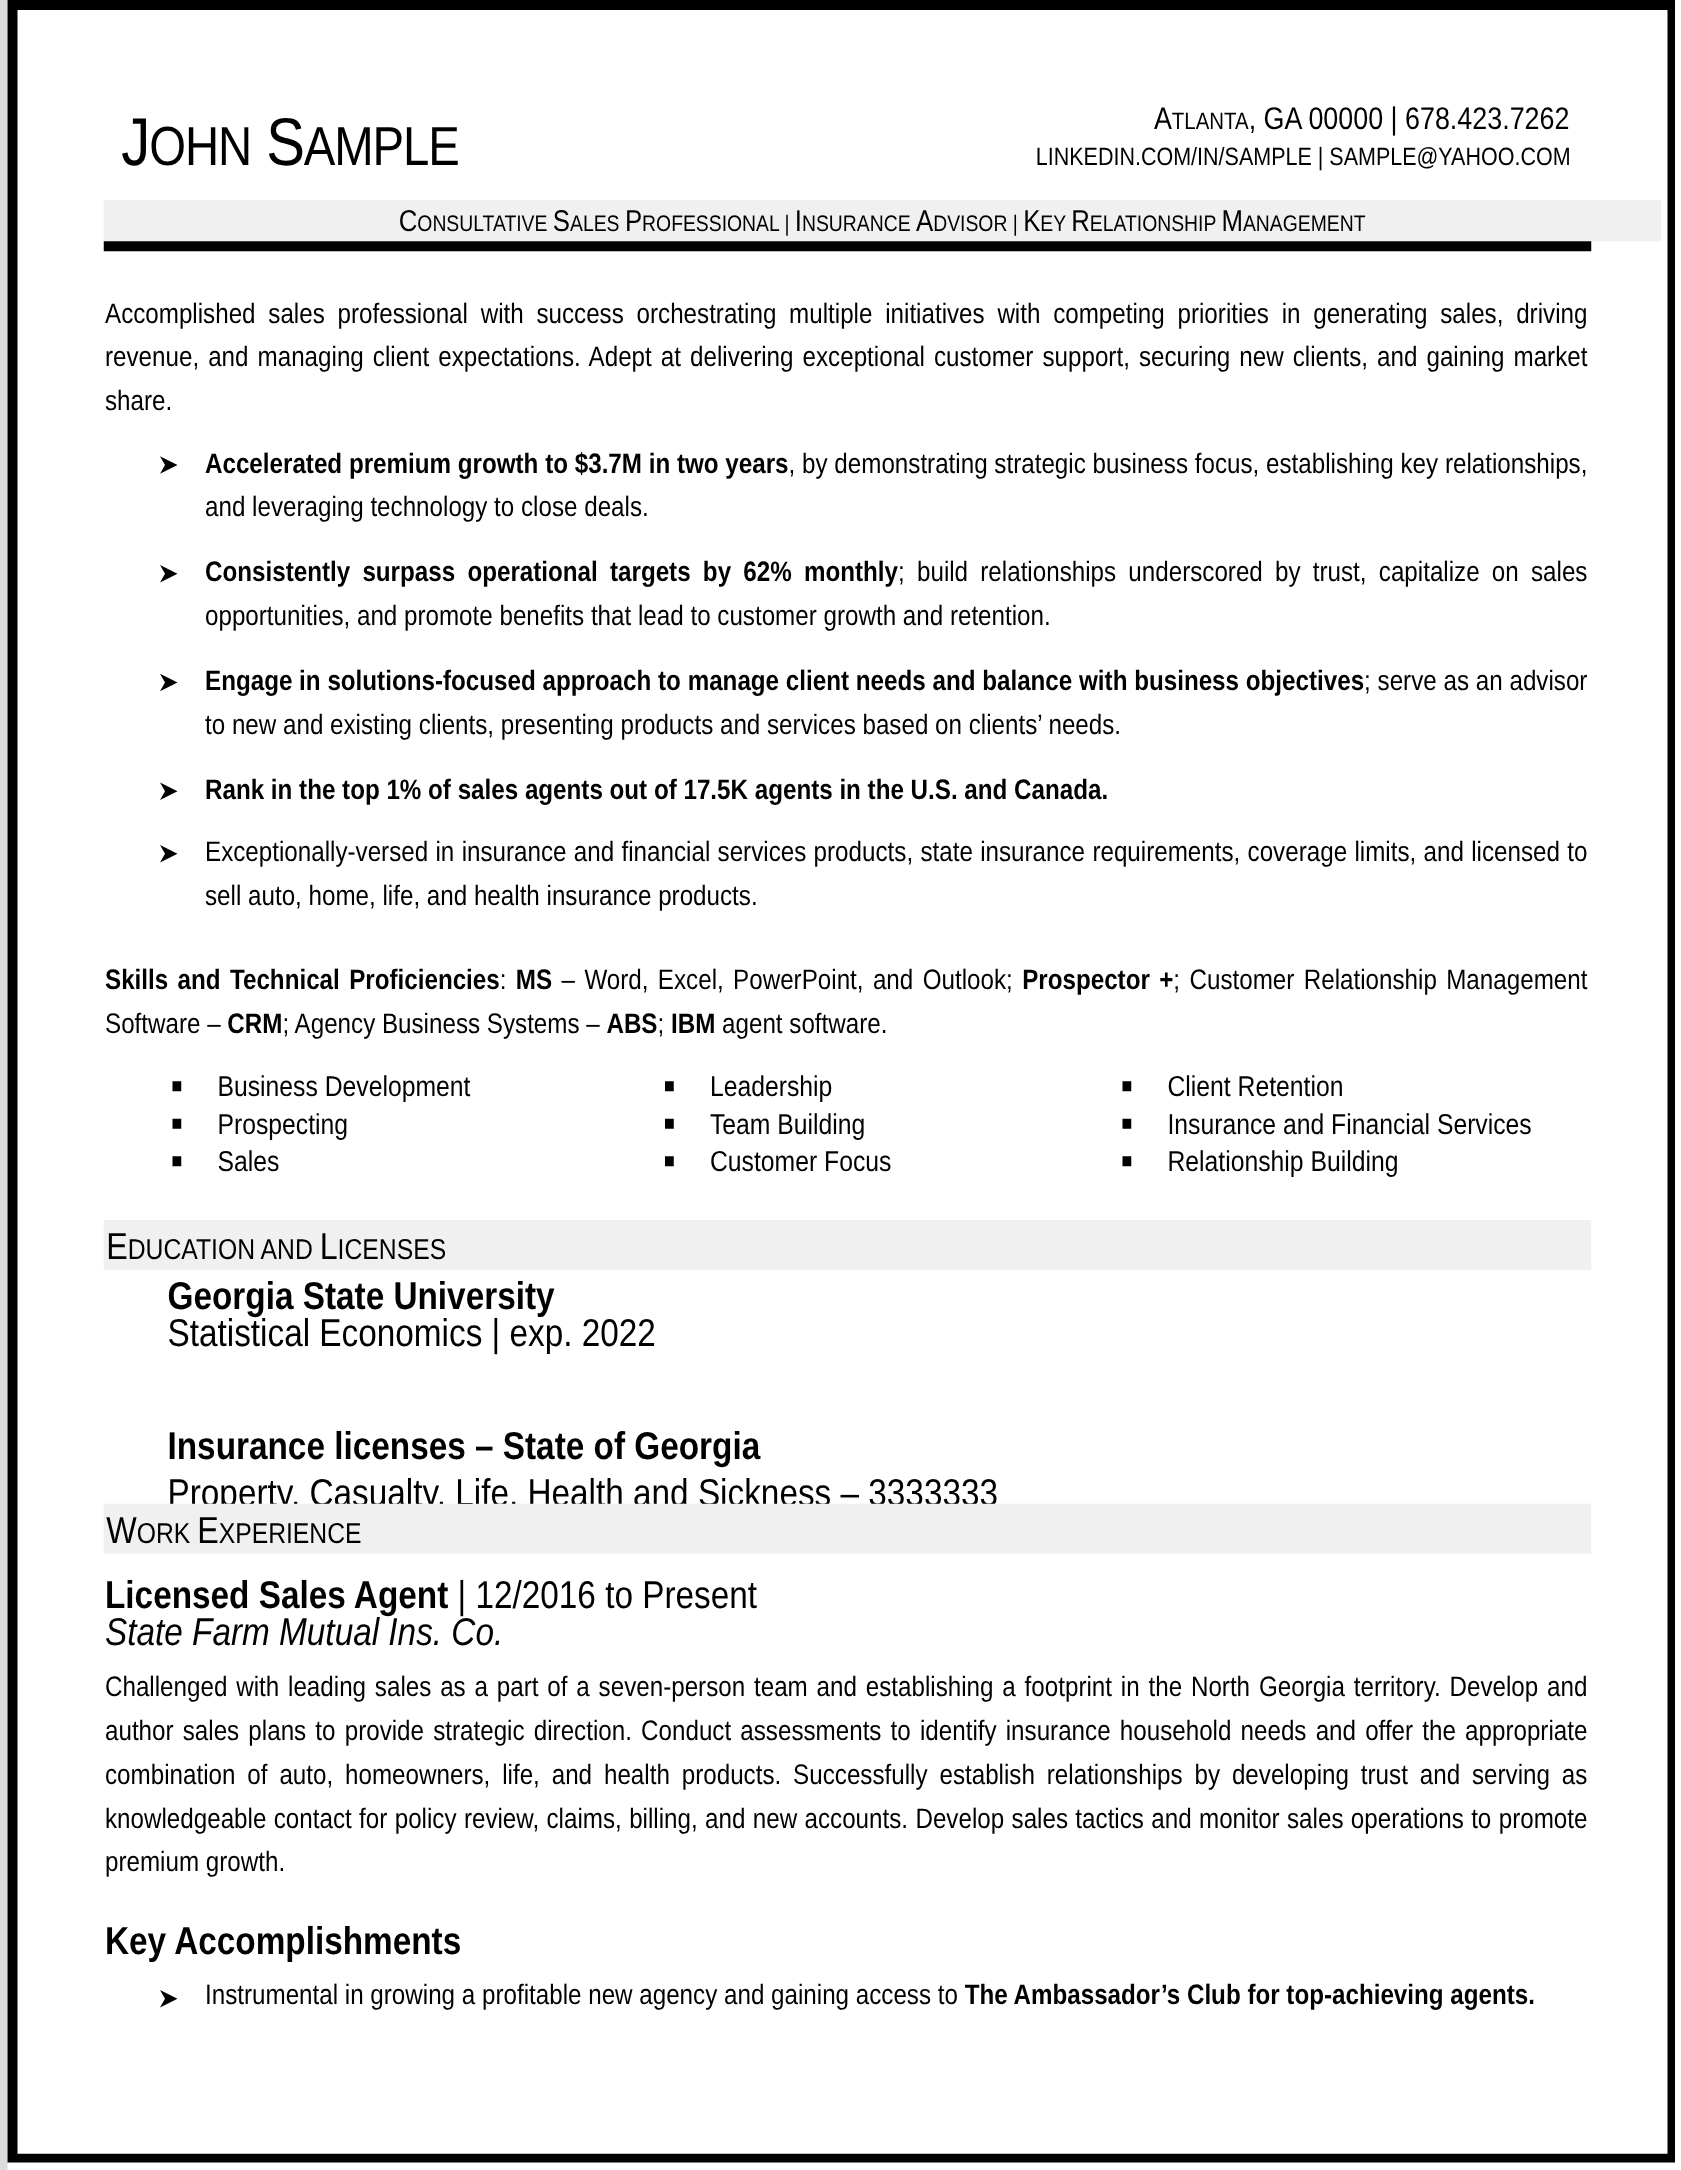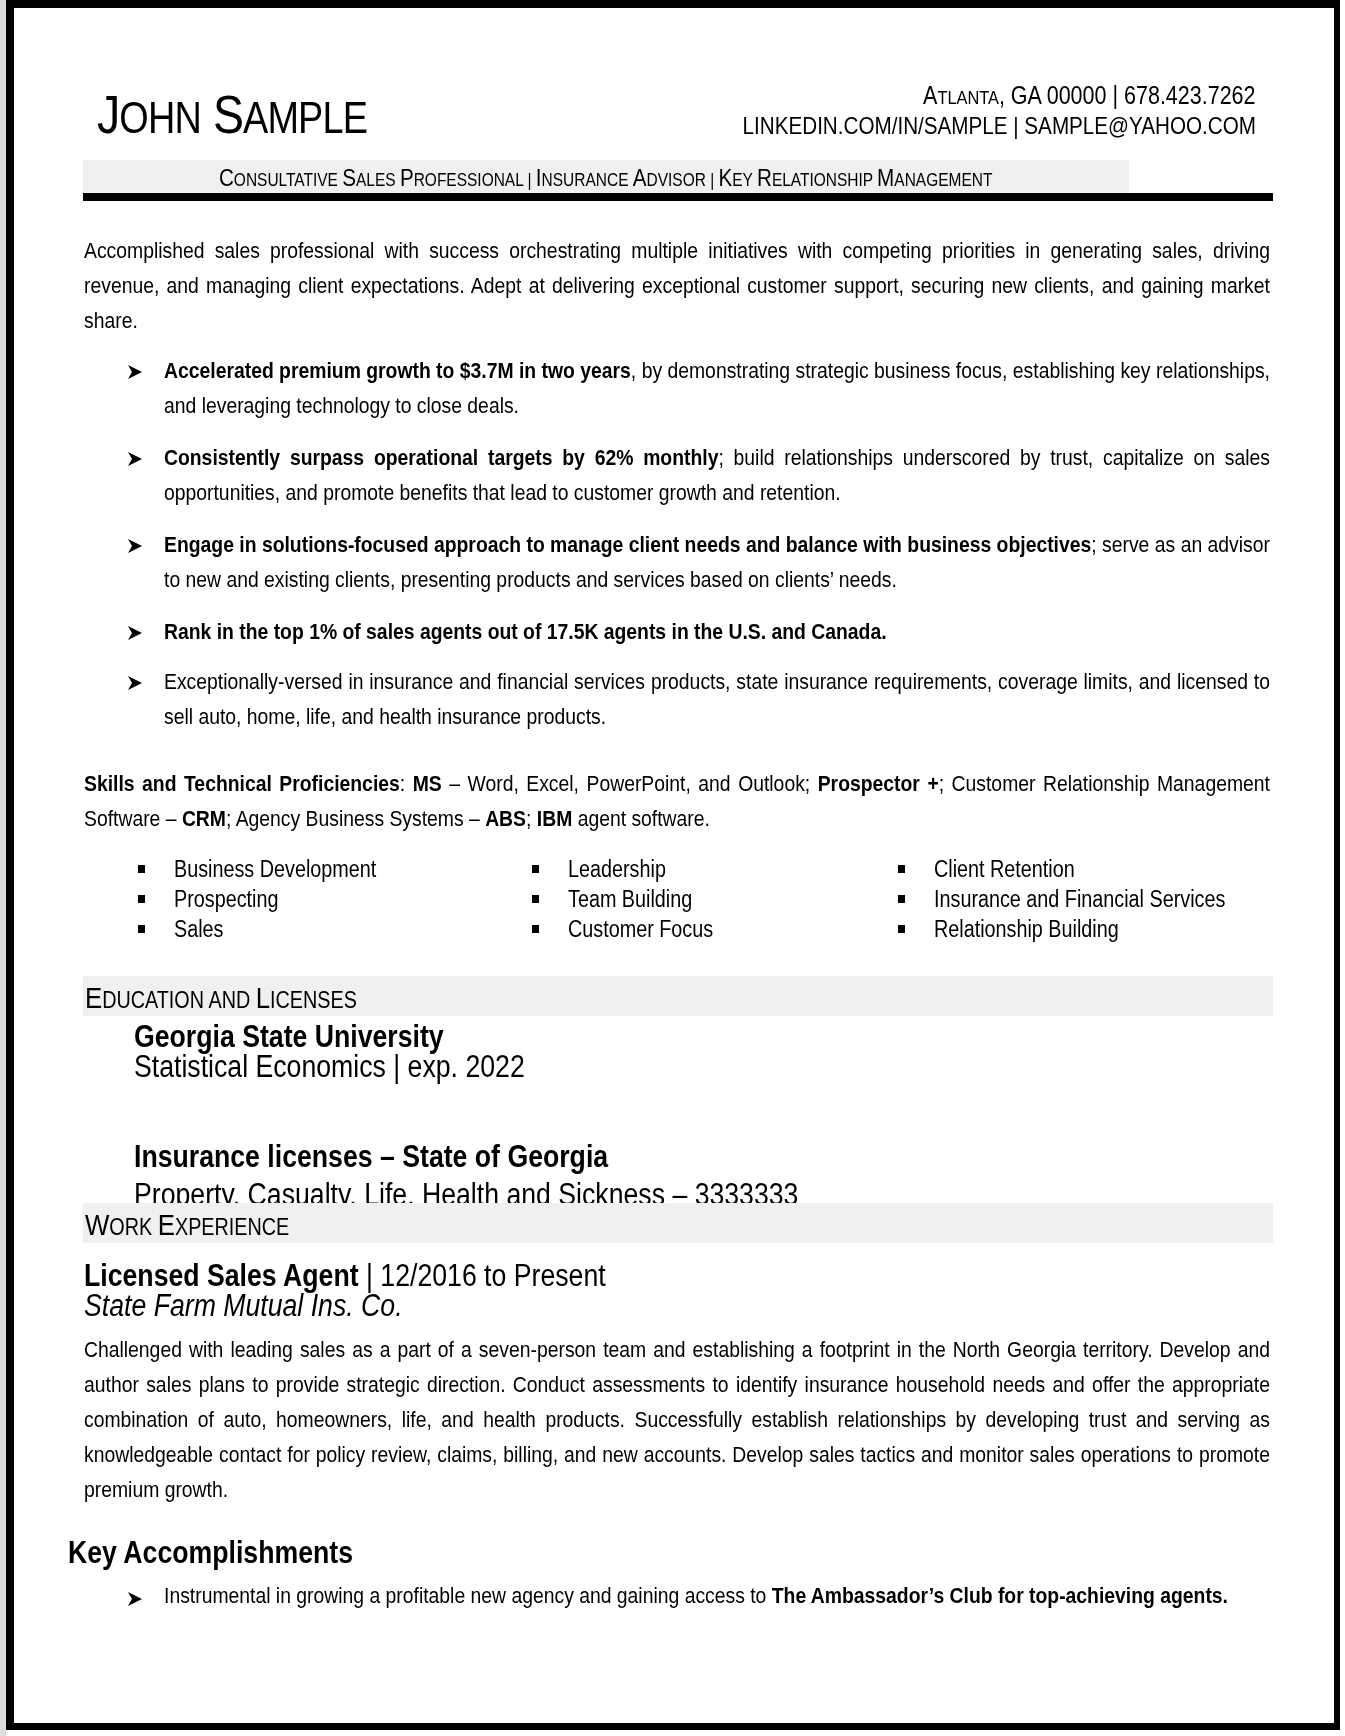--- a/index.html
+++ b/index.html
@@ -16,24 +16,24 @@
     box-sizing:border-box; background:#fff;
   }
   .abs { position:absolute; white-space:nowrap; }
   .cond { display:inline-block; transform-origin:left top; }
   .cond-r { display:inline-block; transform-origin:right top; }
 
   .name { left:97px; top:84px; font-size:54px; line-height:60px; letter-spacing:-1px; }
   .name .sc { font-size:44px; }
   .contact1 { right:89px; top:80px; font-size:25px; line-height:30px; }
   .contact1 .sc { font-size:19px; }
-  .contact2 { right:89px; top:114px; font-size:24px; line-height:24px; text-align:right; }
+  .contact2 { right:89px; top:114px; font-size:20px; line-height:24px; text-align:right; }
 
   .headline-band {
-    position:absolute; left:83px; top:160px; width:1046px; height:33px;
+    position:absolute; left:83px; top:160px; width:1246px; height:33px;
     background:#f0f0f0; text-align:center; font-size:24px; line-height:36px; overflow:hidden;
   }
   .headline-band .sc { font-size:18px; }
   .headline-rule { position:absolute; left:83px; top:193px; width:1190px; height:8px; background:#000; }
 
   .para {
     position:absolute; left:84px; width:1186px; font-size:22.5px; line-height:35px;
     text-align:justify;
   }
   .para-inner { display:block; transform-origin:left top; }
@@ -197,21 +197,21 @@
 <div class="section-band" style="top:1203px;">
   <span class="cond" style="transform:scaleX(0.86)"><span>W</span><span class="sc">ORK </span><span>E</span><span class="sc">XPERIENCE</span></span>
 </div>
 <div class="edu" style="left:84px; top:1261px;"><span class="cond" style="transform:scaleX(0.86)"><b>Licensed Sales Agent</b><span> | 12/2016 to Present</span></span></div>
 <div class="edu" style="left:84px; top:1291px;"><span class="cond i" style="transform:scaleX(0.86)">State Farm Mutual Ins. Co.</span></div>
 
 <div class="para" style="top:1332px; width:1379px;">
   <span class="para-inner" style="transform:scaleX(0.86);">Challenged with leading sales as a part of a seven-person team and establishing a footprint in the North Georgia territory. Develop and author sales plans to provide strategic direction. Conduct assessments to identify insurance household needs and offer the appropriate combination of auto, homeowners, life, and health products. Successfully establish relationships by developing trust and serving as knowledgeable contact for policy review, claims, billing, and new accounts. Develop sales tactics and monitor sales operations to promote premium growth.</span>
 </div>
 
-<div class="edu" style="left:68px; top:1538px;text-align:center;"><span class="cond b" style="transform:scaleX(0.86)">Key Accomplishments</span></div>
+<div class="edu" style="left:84px; top:1538px;text-align:center;"><span class="cond b" style="transform:scaleX(0.86)">Key Accomplishments</span></div>
 
 <div class="arrow" style="top:1590px;">
     <svg width="18" height="18" viewBox="0 0 18 18">
       <path d="M2 2 L16 9 L2 16 L6 9 Z" fill="#000"></path>
     </svg>
   </div>
 <div class="bullet" style="top:1580px; width:1286px;">
   <span class="para-inner" style="transform:scaleX(0.86); line-height:31px;"><span>Instrumental in growing a profitable new agency and gaining access to </span><b>The Ambassador’s Club for top-achieving agents.</b></span>
 </div>
 

